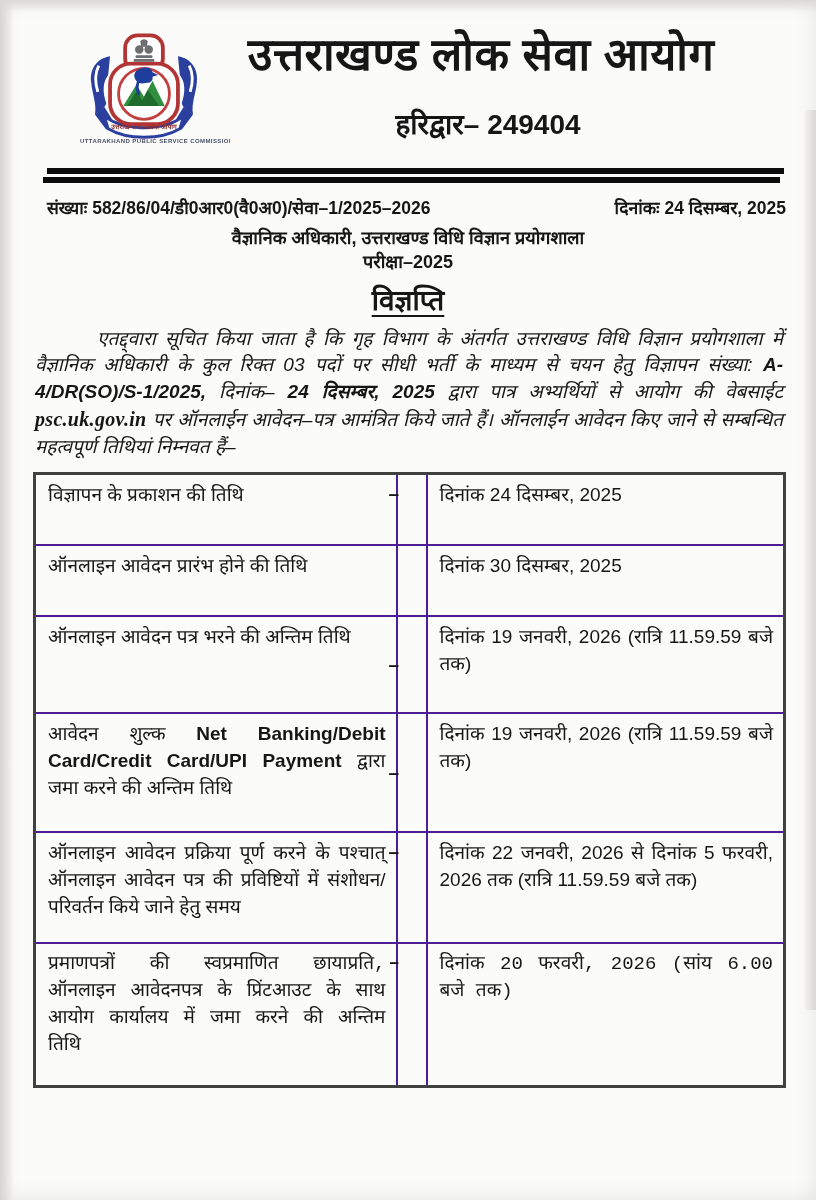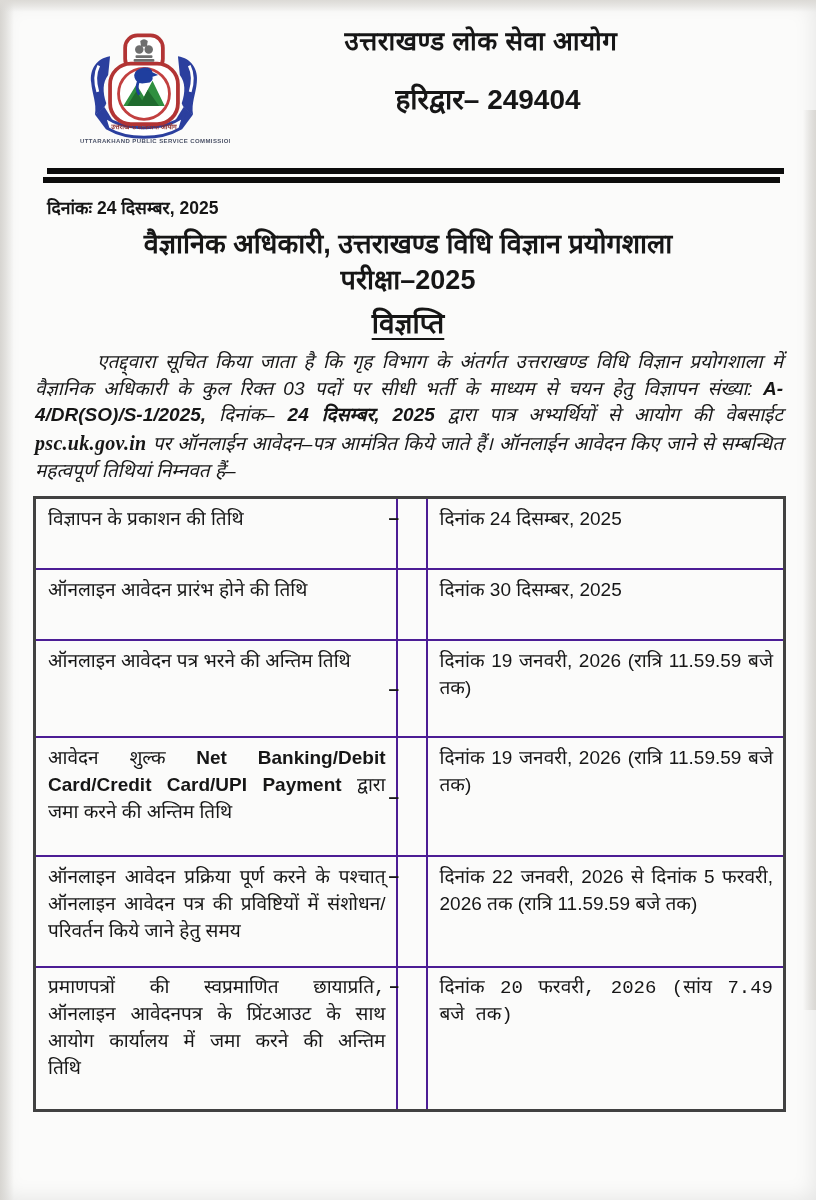--- a/index.html
+++ b/index.html
@@ -15,32 +15,32 @@
   .scan-edge.top{left:0;top:0;width:816px;height:12px;background:linear-gradient(to bottom,#dcdad6,rgba(220,218,214,0));}
 
   header{position:relative;height:140px;padding-top:22px;}
   .emblem{position:absolute;left:78px;top:24px;}
   .logo-caption{
     position:absolute;left:80px;top:138px;width:150px;
     font-size:6px;letter-spacing:.4px;color:#4a5166;filter:blur(.4px);
     white-space:nowrap;overflow:hidden;font-weight:700;
   }
   .org-name{margin-left:160px;padding-right:14px;text-align:center;
-    font-size:26px;font-weight:700;letter-spacing:.5px;}
+    font-size:45px;font-weight:700;letter-spacing:.5px;}
   .org-loc{margin-left:160px;padding-right:0;text-align:center;
     font-size:28px;font-weight:700;margin-top:21px;}
 
   .double-rule{margin:6px 0 6px 47px;width:737px;}
   .double-rule .bar{height:6px;background:#0c0c0c;margin-bottom:3px;}
   .double-rule .bar:last-child{margin-bottom:0;transform:translateX(-4px);}
 
   .refline{display:flex;justify-content:space-between;align-items:baseline;
     padding:6px 30px 0 47px;font-size:17.5px;font-weight:700;}
 
-  .doc-title{text-align:center;font-size:27px;font-weight:700;line-height:1.32;margin-top:8px;}
+  .doc-title{text-align:center;font-size:18px;font-weight:700;line-height:1.32;margin-top:8px;}
   .doc-subheading{text-align:center;font-size:28px;font-weight:700;margin-top:5px;
     text-decoration:underline;text-underline-offset:5px;text-decoration-thickness:2px;}
 
   .intro{margin:8px 33px 0 35px;font-size:19px;line-height:1.4;text-align:justify;
     text-indent:62px;font-weight:500;font-style:italic;}
   .bold-seg{font-weight:800;}
   .website{font-family:"Liberation Serif","DejaVu Serif",serif;font-size:20px;font-weight:600;letter-spacing:.3px;}
 
   table.dates{margin:12px 33px 0 33px;border-collapse:collapse;width:750px;table-layout:fixed;
     border:3px solid #414141;}
@@ -100,20 +100,21 @@
     <div class="org-name">उत्तराखण्ड लोक सेवा आयोग</div>
     <div class="org-loc">हरिद्वार– 249404</div>
   </header>
 
   <div class="double-rule">
     <div class="bar"></div>
     <div class="bar"></div>
   </div>
 
   <div class="refline">
+    <span>संख्याः 582/86/04/डी0आर0(वै0अ0)/सेवा–1/2025–2026</span>
     <span>दिनांकः 24 दिसम्बर, 2025</span>
   </div>
 
   <div class="doc-title">
     <div>वैज्ञानिक अधिकारी, उत्तराखण्ड विधि विज्ञान प्रयोगशाला</div>
     <div>परीक्षा–2025</div>
   </div>
   <div class="doc-subheading">विज्ञप्ति</div>
 
   <p class="intro"><span>एतद्द्वारा सूचित किया जाता है कि गृह विभाग के अंतर्गत उत्तराखण्ड विधि विज्ञान प्रयोगशाला में वैज्ञानिक अधिकारी के कुल रिक्त 03 पदों पर सीधी भर्ती के माध्यम से चयन हेतु विज्ञापन संख्या: </span><span class="bold-seg">A-4/DR(SO)/S-1/2025,</span><span> दिनांक– </span><span class="bold-seg">24 दिसम्बर, 2025</span><span> द्वारा पात्र अभ्यर्थियों से आयोग की वेबसाईट </span><span class="website">psc.uk.gov.in</span><span> पर ऑनलाईन आवेदन–पत्र आमंत्रित किये जाते हैं। ऑनलाईन आवेदन किए जाने से सम्बन्धित महत्वपूर्ण तिथियां निम्नवत हैं–</span></p>
@@ -158,19 +159,19 @@
         <td class="sep-cell">
             <span class="dash top">–</span>
           </td>
         <td>दिनांक 22 जनवरी, 2026 से दिनांक 5 फरवरी, 2026 तक (रात्रि 11.59.59 बजे तक)</td>
       </tr>
       <tr class="r6">
         <td>प्रमाणपत्रों की स्वप्रमाणित छायाप्रति, ऑनलाइन आवेदनपत्र के प्रिंटआउट के साथ आयोग कार्यालय में जमा करने की अन्तिम तिथि</td>
         <td class="sep-cell">
             <span class="dash top">–</span>
           </td>
-        <td>दिनांक 20 फरवरी, 2026 (सांय 7.49 बजे तक)</td>
+        <td>दिनांक 20 फरवरी, 2026 (सांय 6.00 बजे तक)</td>
       </tr>
     </tbody>
   </table>
 
 
 </div>
 
 </body></html>

